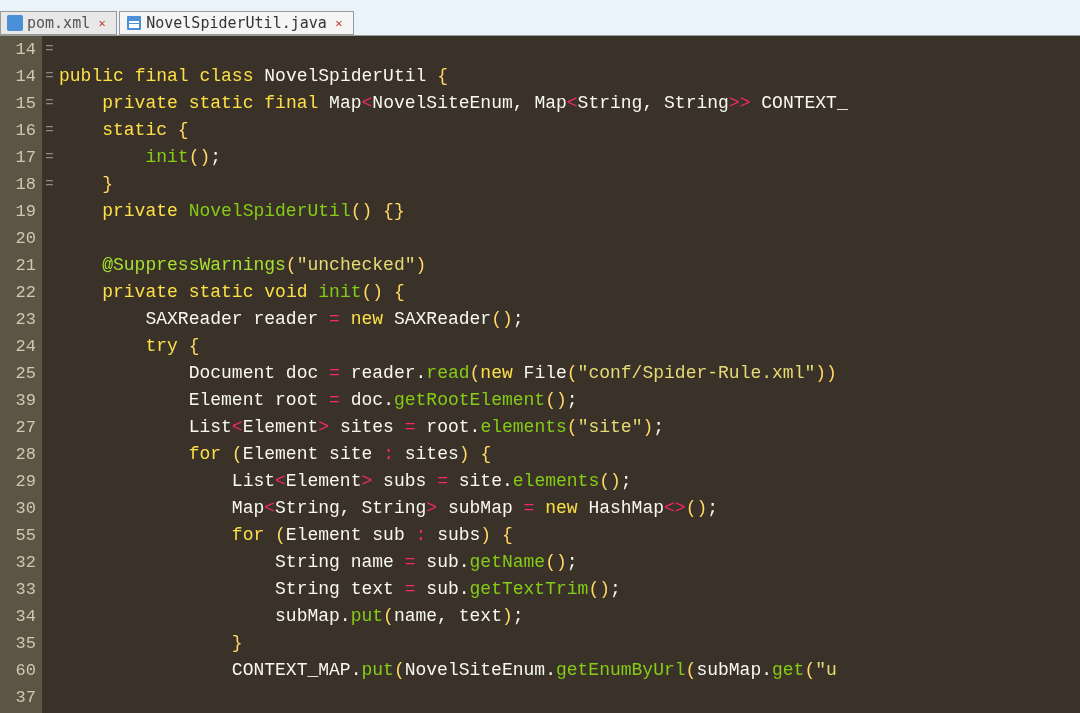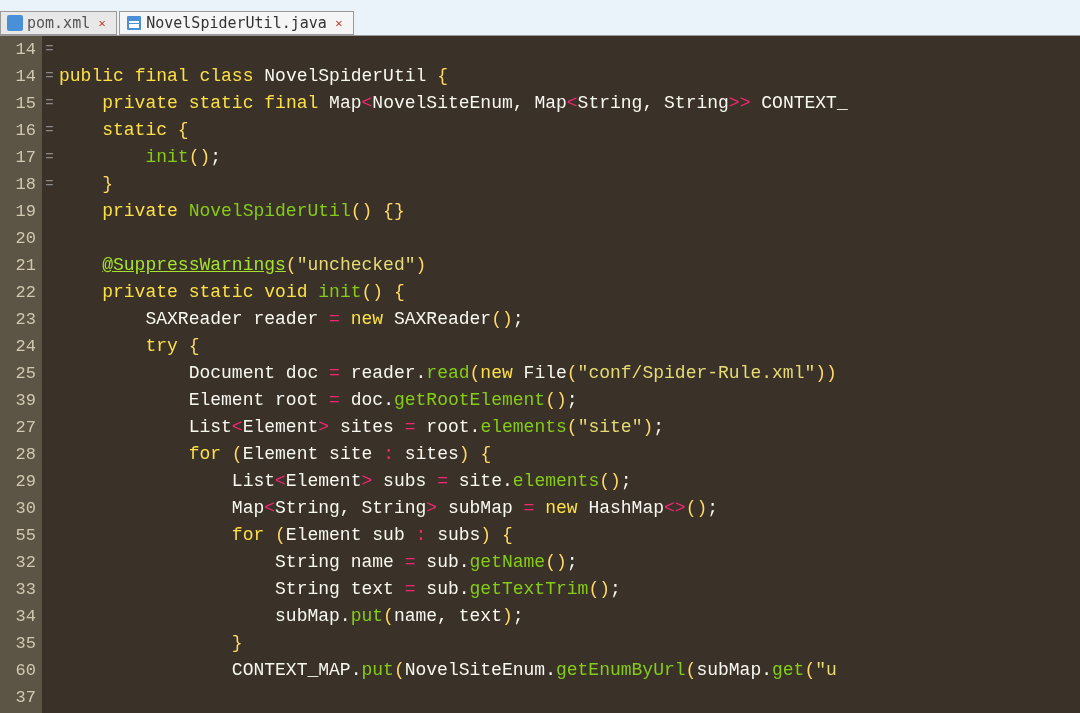--- a/index.html
+++ b/index.html
@@ -101,21 +101,21 @@
   padding-left: 2px;
 }
 .line { height: 27px; }
 .kw { color: #fde047; }
 .type { color: #f8f8f2; }
 .method { color: #84cc16; }
 .str { color: #e6db74; }
 .punct { color: #f8f8f2; }
 .paren { color: #ffd866; }
 .op { color: #f92672; }
-.ann { color: #a6e22e; text-decoration: underline; }
+.ann { color: #a6e22e; }
 .watermark {
   position: absolute;
   top: 350px;
   left: 420px;
   font-size: 48px;
   color: rgba(120,120,120,0.25);
   font-family: sans-serif;
   font-weight: bold;
   pointer-events: none;
 }

